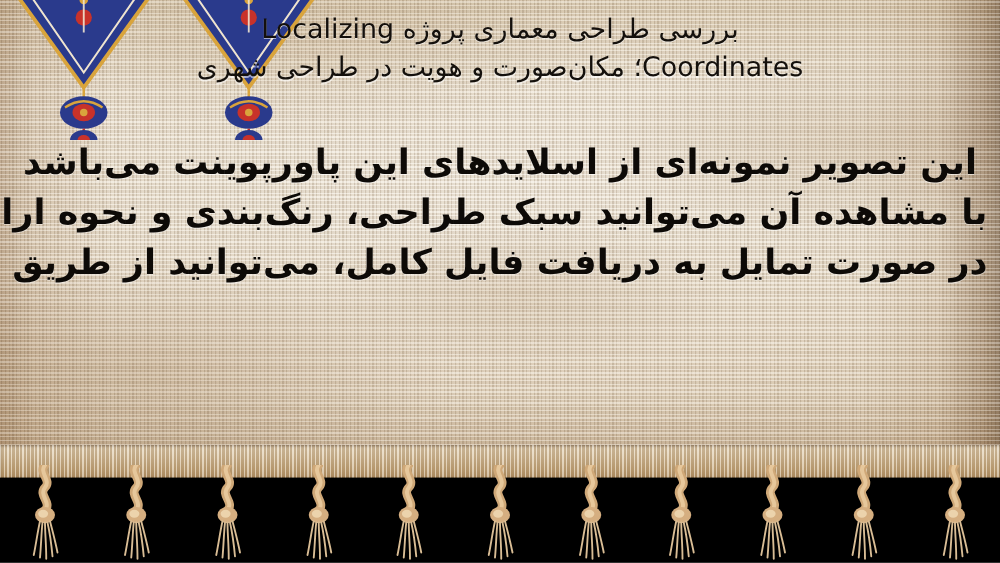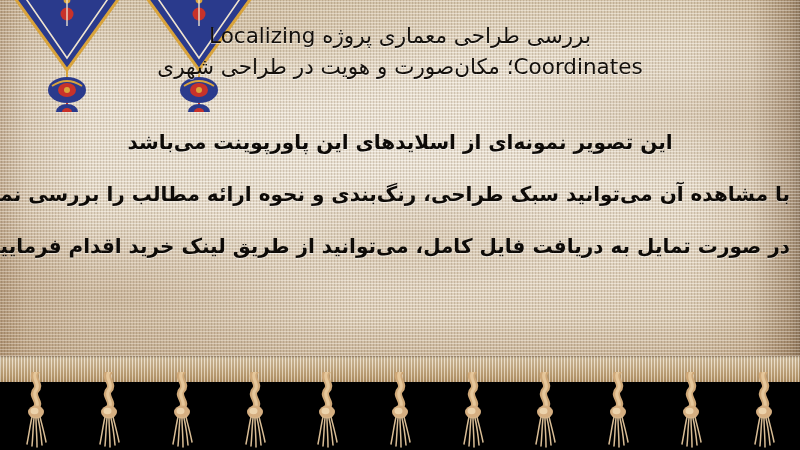--- a/index.html
+++ b/index.html
@@ -66,35 +66,34 @@
     mix-blend-mode:multiply;
   }
 
   
   .ornament{position:absolute;top:-48px;}
   .orn-a{left:8px;}
   .orn-b{left:140px;}
 
   
   .title{
-    position:absolute;right:18px;top:20px;width:764px;
+    position:absolute;right:18px;top:8px;width:764px;
     text-align:center;color:#14100c;
     font-size:21.5px;line-height:31px;font-weight:400;
     letter-spacing:0px;
     text-shadow:0 1px 0 rgba(255,255,255,.55);
   }
   .body-block{
     position:absolute;right:10px;top:110px;width:780px;
     text-align:center;color:#0d0a07;
     font-weight:700;
   }
   .body-line{
-    font-size:20px;line-height:40px;white-space:nowrap;
+    font-size:28px;line-height:40px;white-space:nowrap;
     text-shadow:0 1px 0 rgba(255,255,255,.45);
-    margin-top:12px;
   }
 
   
   .fringe-band{
     position:absolute;left:0;top:356px;width:800px;height:94px;overflow:hidden;
   }
   .fringe-edge{
     position:absolute;left:0;top:0;width:800px;height:26px;
     background:
       linear-gradient(180deg,#e4d3b5 0%,#d7bf99 40%,#c9ab7e 75%,#b9986b 100%);

